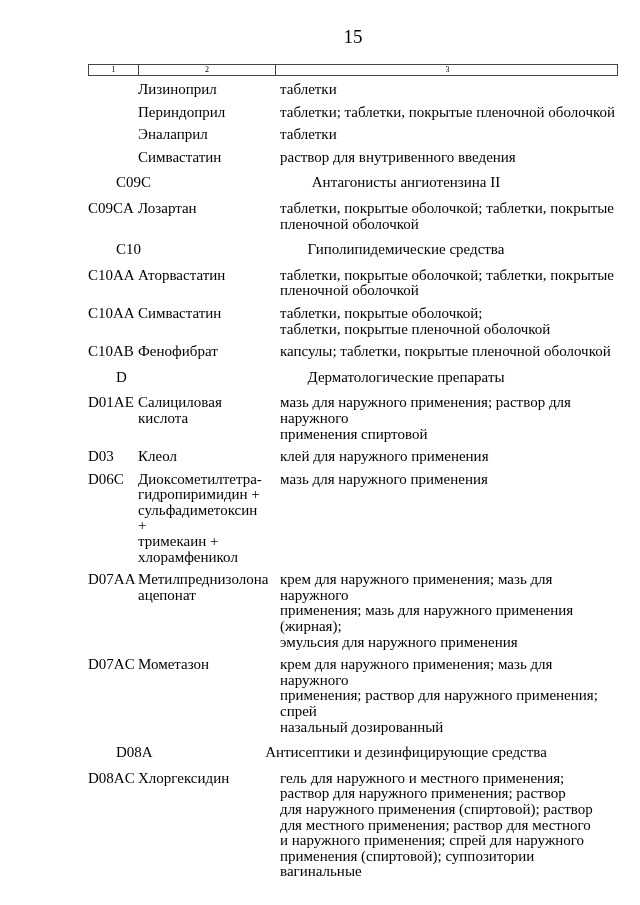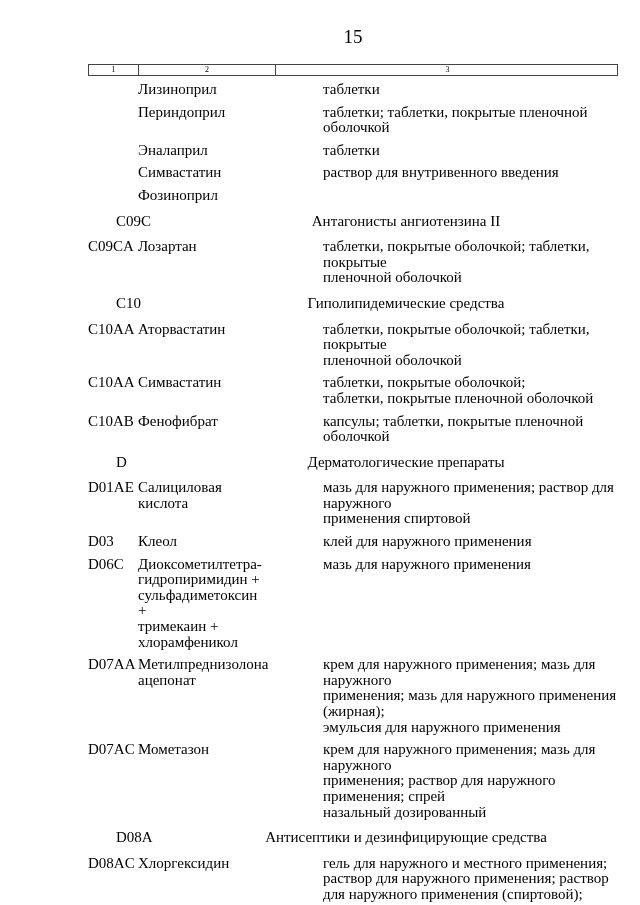--- a/index.html
+++ b/index.html
@@ -38,21 +38,21 @@
     display: grid;
     grid-template-columns: 50px 137px 343px;
     margin-bottom: 7px;
     font-size: 15px;
     line-height: 15.6px;
   }
   .row.section { margin-top: 10px; margin-bottom: 10px; margin-left: 28px; }
   .cell { white-space: pre-line; }
   .code { padding-right: 4px; }
   .name { padding-right: 8px; }
-  .forms { padding-left: 5px; margin-left: 43px; }
+  .forms { padding-left: 5px; }
   .section-title {
     grid-column: 2 / 4;
     text-align: center;
     font-weight: normal;
   }
 </style>
 </head>
 <body>
 
 <div class="page">
@@ -76,25 +76,20 @@
         </div>
         <div class="row">
           <div class="cell code"></div>
           <div class="cell name">Эналаприл</div>
           <div class="cell forms">таблетки</div>
         </div>
         <div class="row">
           <div class="cell code"></div>
           <div class="cell name">Симвастатин</div>
           <div class="cell forms">раствор для внутривенного введения</div>
-        </div>
-        <div class="row">
-          <div class="cell code"></div>
-          <div class="cell name">Фозиноприл</div>
-          <div class="cell forms"></div>
         </div>
         <div class="row section">
           <div class="cell code">C09C</div>
           <div class="cell section-title">Антагонисты ангиотензина II</div>
         </div>
         <div class="row">
           <div class="cell code">C09CA</div>
           <div class="cell name">Лозартан</div>
           <div class="cell forms">таблетки, покрытые оболочкой; таблетки, покрытые
 пленочной оболочкой</div>

